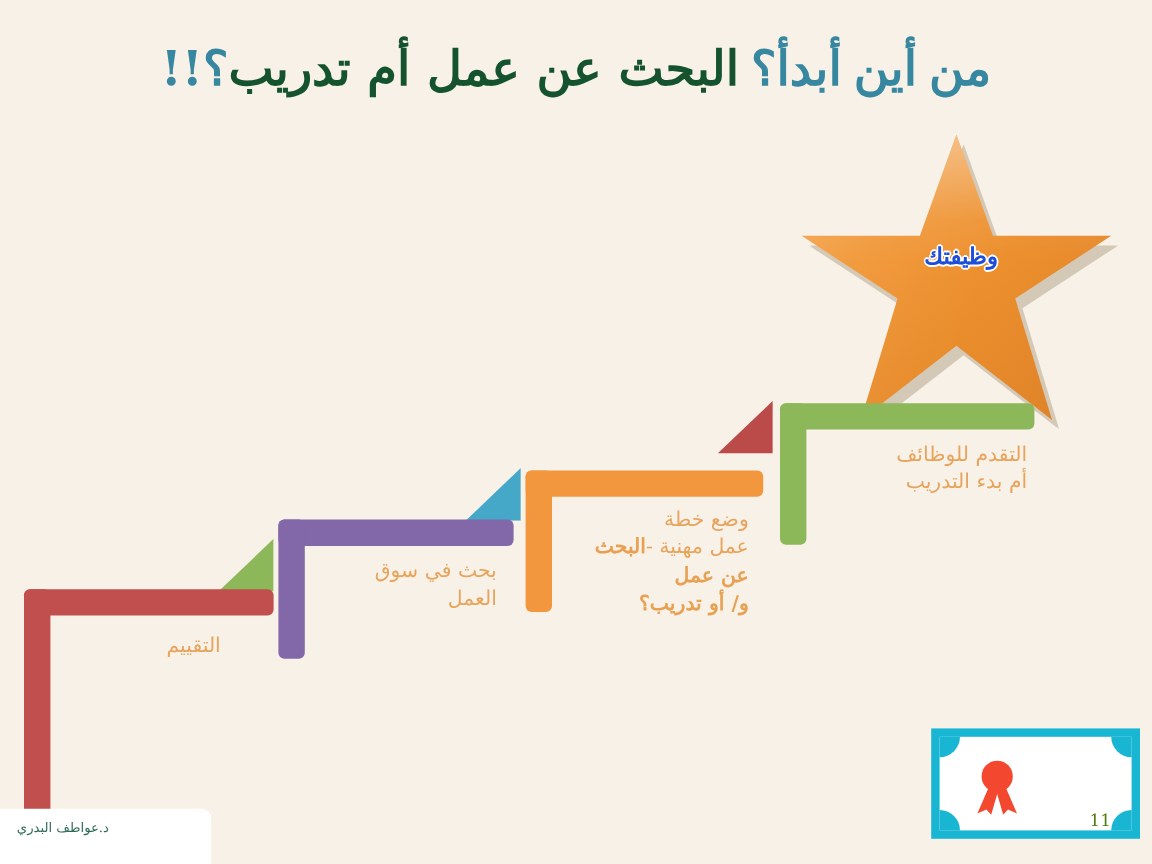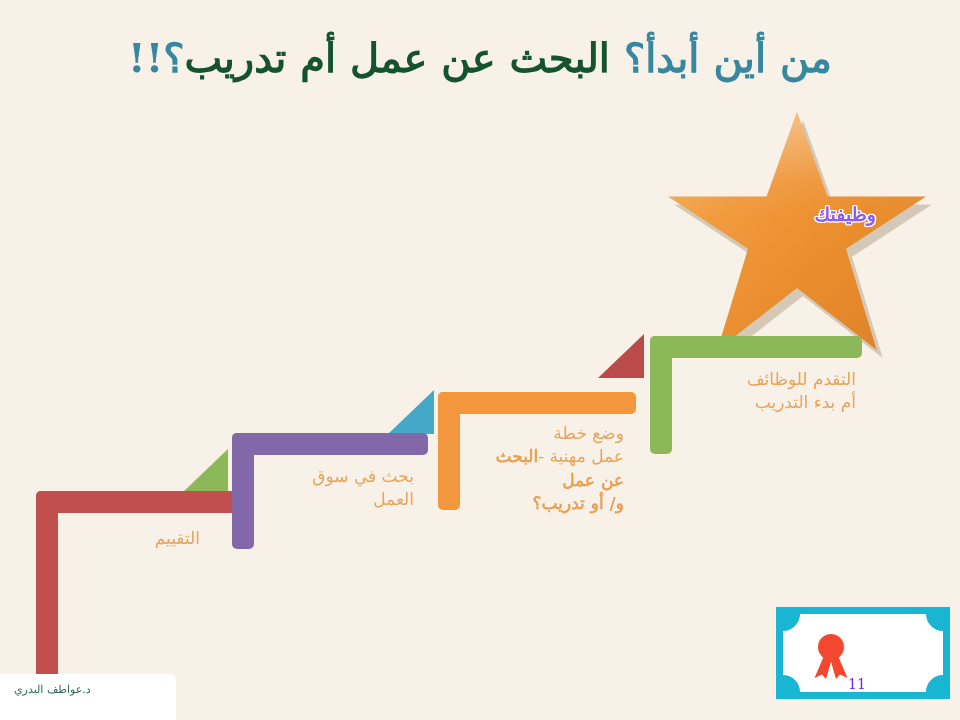--- a/index.html
+++ b/index.html
@@ -26,21 +26,21 @@
     width: 960px;
     text-align: center;
     direction: rtl;
     font-family: "DejaVu Serif", serif;
     font-weight: bold;
     font-size: 40px;
     line-height: 1.1;
     white-space: nowrap;
     letter-spacing: 0px;
   }
-  #title .seg-a { color: #3887a0; }
+  #title .seg-a { color: #3887a0; font-family: Liberation Serif, serif; }
   #title .seg-b { color: #14532d; }
   #title .seg-c { color: #3887a0; }
 
   
   #star-wrap {
     position: absolute;
     left: 668px; top: 112px;
     width: 258px; height: 238px;
   }
   #star-shadow {
@@ -65,26 +65,26 @@
     width: 258px; height: 238px;
     clip-path: polygon(50% 0%, 61.8% 35.5%, 100% 35.5%, 69% 57.5%, 80.9% 100%, 50% 74%, 19.1% 100%, 31% 57.5%, 0% 35.5%, 38.2% 35.5%);
     background: linear-gradient(180deg, rgba(255,255,255,0.38) 0%, rgba(255,255,255,0.06) 30%, rgba(255,255,255,0) 45%, rgba(120,60,10,0.05) 100%);
     pointer-events: none;
   }
   #star-text {
     position: absolute;
     left: 58px; top: 88px;
     width: 150px;
     direction: rtl;
-    text-align: right;
+    text-align: center;
     font-family: "DejaVu Serif", serif;
     font-weight: bold;
     font-size: 19px;
     line-height: 1.55;
-    color: #8b5cf6;
+    color: #1d4ed8;
     text-shadow:
       1.4px 0 0 #ffffff, -1.4px 0 0 #ffffff,
       0 1.4px 0 #ffffff, 0 -1.4px 0 #ffffff,
       1px 1px 0 #ffffff, -1px -1px 0 #ffffff,
       1px -1px 0 #ffffff, -1px 1px 0 #ffffff;
   }
 
   
   .step { position: absolute; }
   .bar-h {
@@ -133,24 +133,24 @@
     background: #19b6d4;
   }
   .logo-corner.tl { left: 0; top: 0; border-bottom-right-radius: 17px; }
   .logo-corner.tr { right: 0; top: 0; border-bottom-left-radius: 17px; }
   .logo-corner.bl { left: 0; bottom: 0; border-top-right-radius: 17px; }
   .logo-corner.br { right: 0; bottom: 0; border-top-left-radius: 17px; }
 
   #rosette { position: absolute; left: 28px; top: 18px; width: 40px; height: 48px; }
   #page-number {
     position: absolute;
-    left: 848px; top: 676px;
+    left: 908px; top: 676px;
     font-family: "DejaVu Serif", serif;
     font-size: 14px;
-    color: #6d28d9;
+    color: #4d7c0f;
   }
 
   
   #author-box {
     position: absolute;
     left: -14px; top: 674px;
     width: 190px; height: 60px;
     background: #ffffff;
     border-radius: 8px;
   }
@@ -188,21 +188,21 @@
   </svg>
 
   <svg class="tri" style="left:388px; top:390px;" width="46" height="44" viewBox="0 0 46 44">
     <polygon points="46,0 46,44 0,44" fill="#45a8c8"></polygon>
   </svg>
 
   <svg class="tri" style="left:598px; top:334px;" width="46" height="44" viewBox="0 0 46 44">
     <polygon points="46,0 46,44 0,44" fill="#bb4b48"></polygon>
   </svg>
 
-  <div class="step" style="left:20px; top:491px; width:208px; height:229px;margin-left:16px;">
+  <div class="step" style="left:20px; top:491px; width:208px; height:229px;">
     <div class="bar-h" style="width:208px; background:#c04f4d;"></div>
     <div class="bar-v" style="height:229px; background:#c04f4d;"></div>
     <div class="step-label" style="left:34px; top:36px; width:130px;">التقييم</div>
   </div>
 
   <div class="step" style="left:232px; top:433px; width:196px; height:116px;">
     <div class="bar-h" style="width:196px; background:#8268a8;"></div>
     <div class="bar-v" style="height:116px; background:#8268a8;"></div>
     <div class="step-label" style="left:32px; top:32px; width:150px;">بحث في سوق
 العمل</div>

